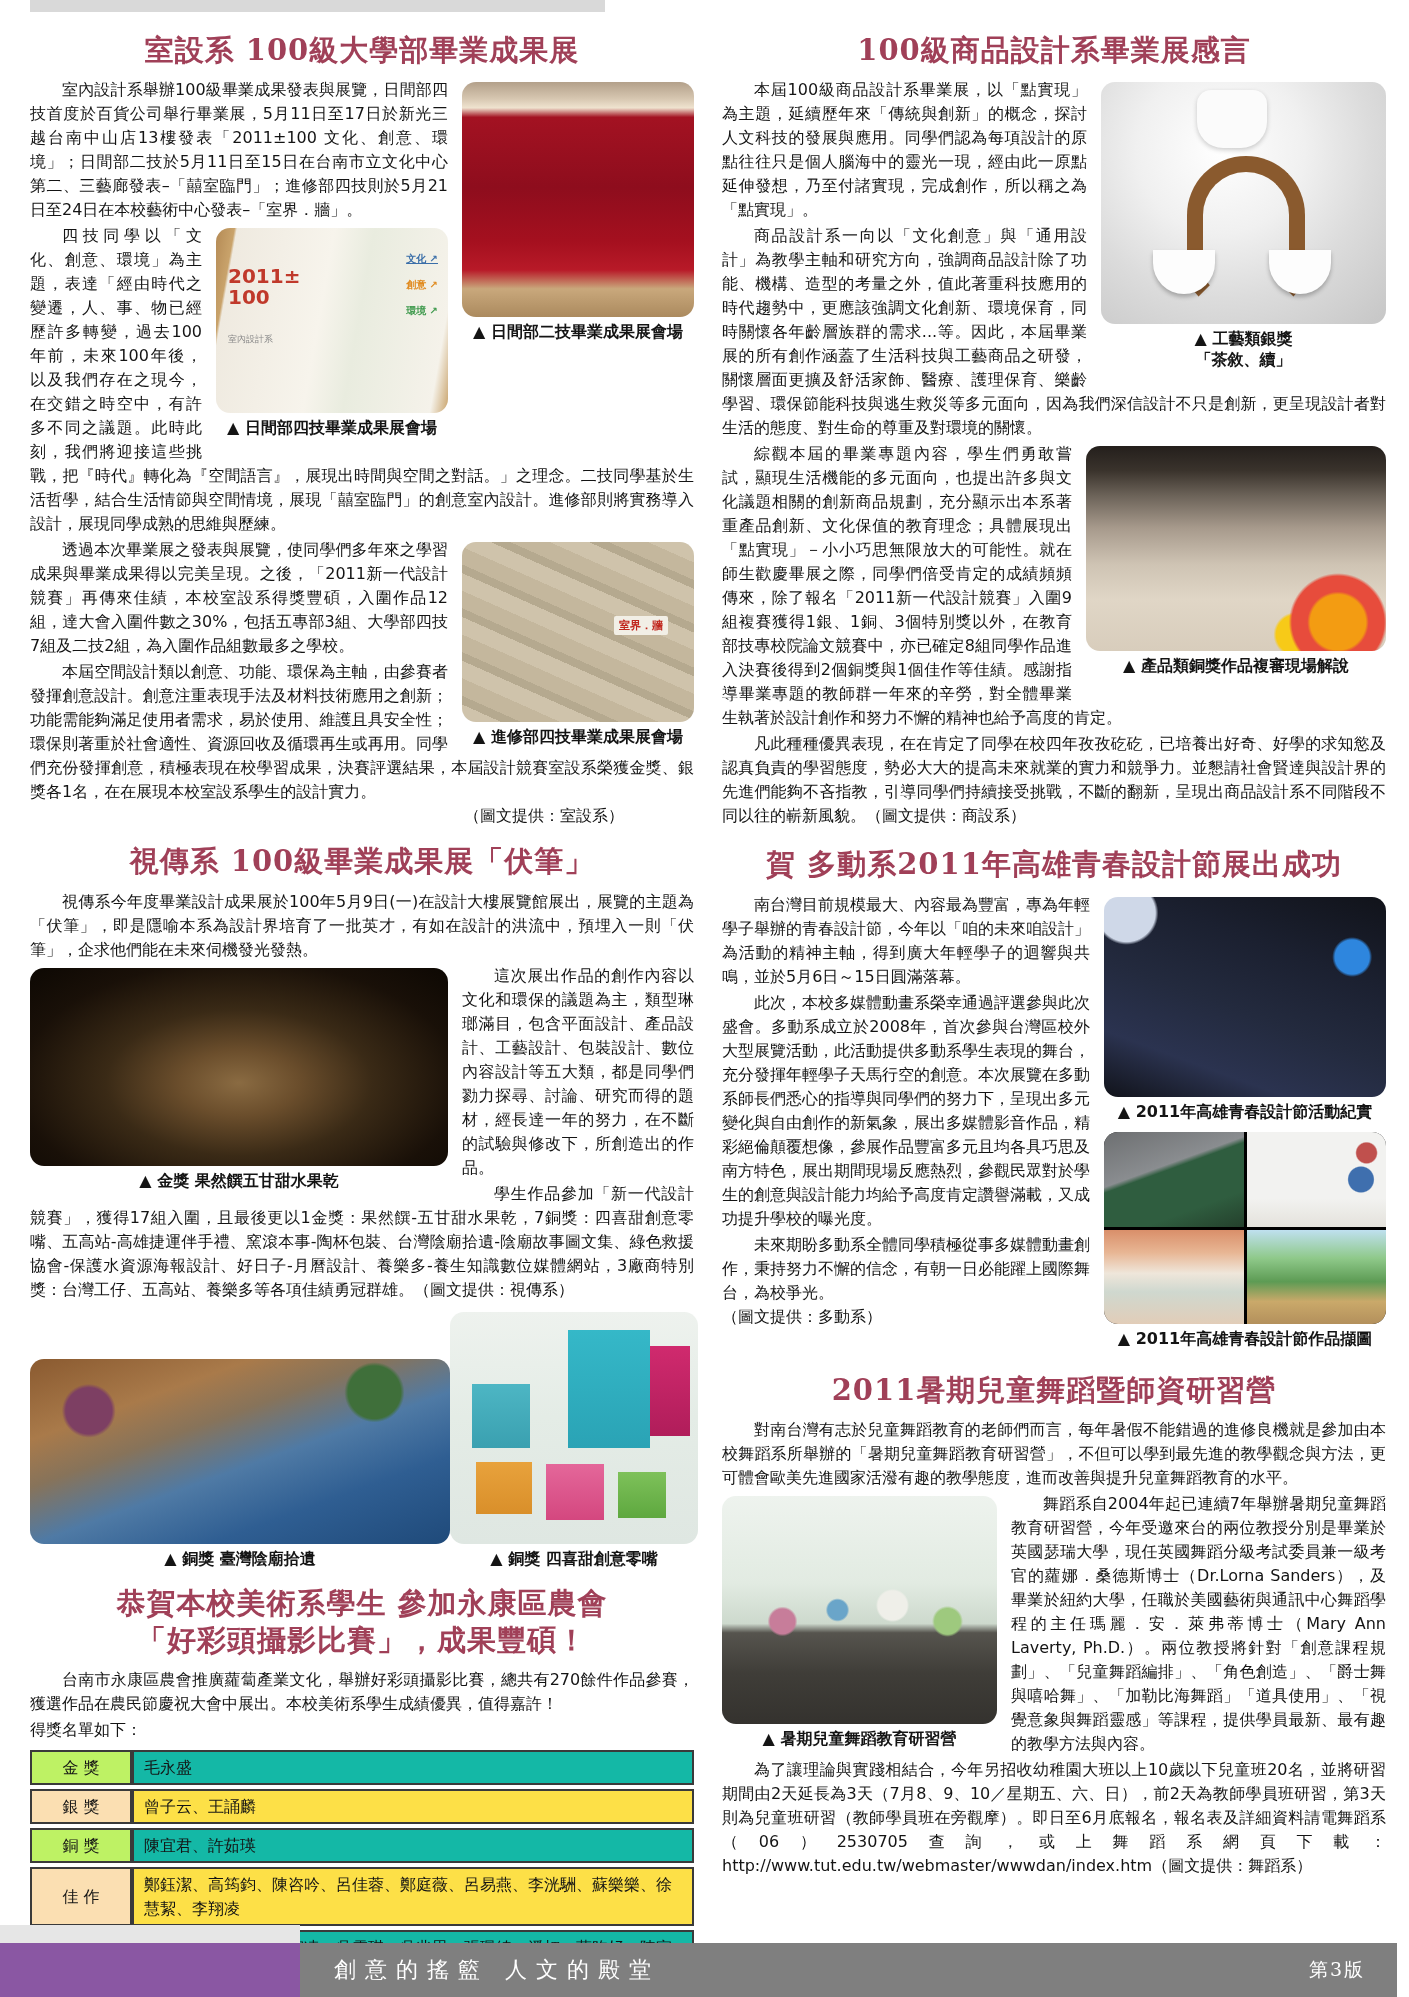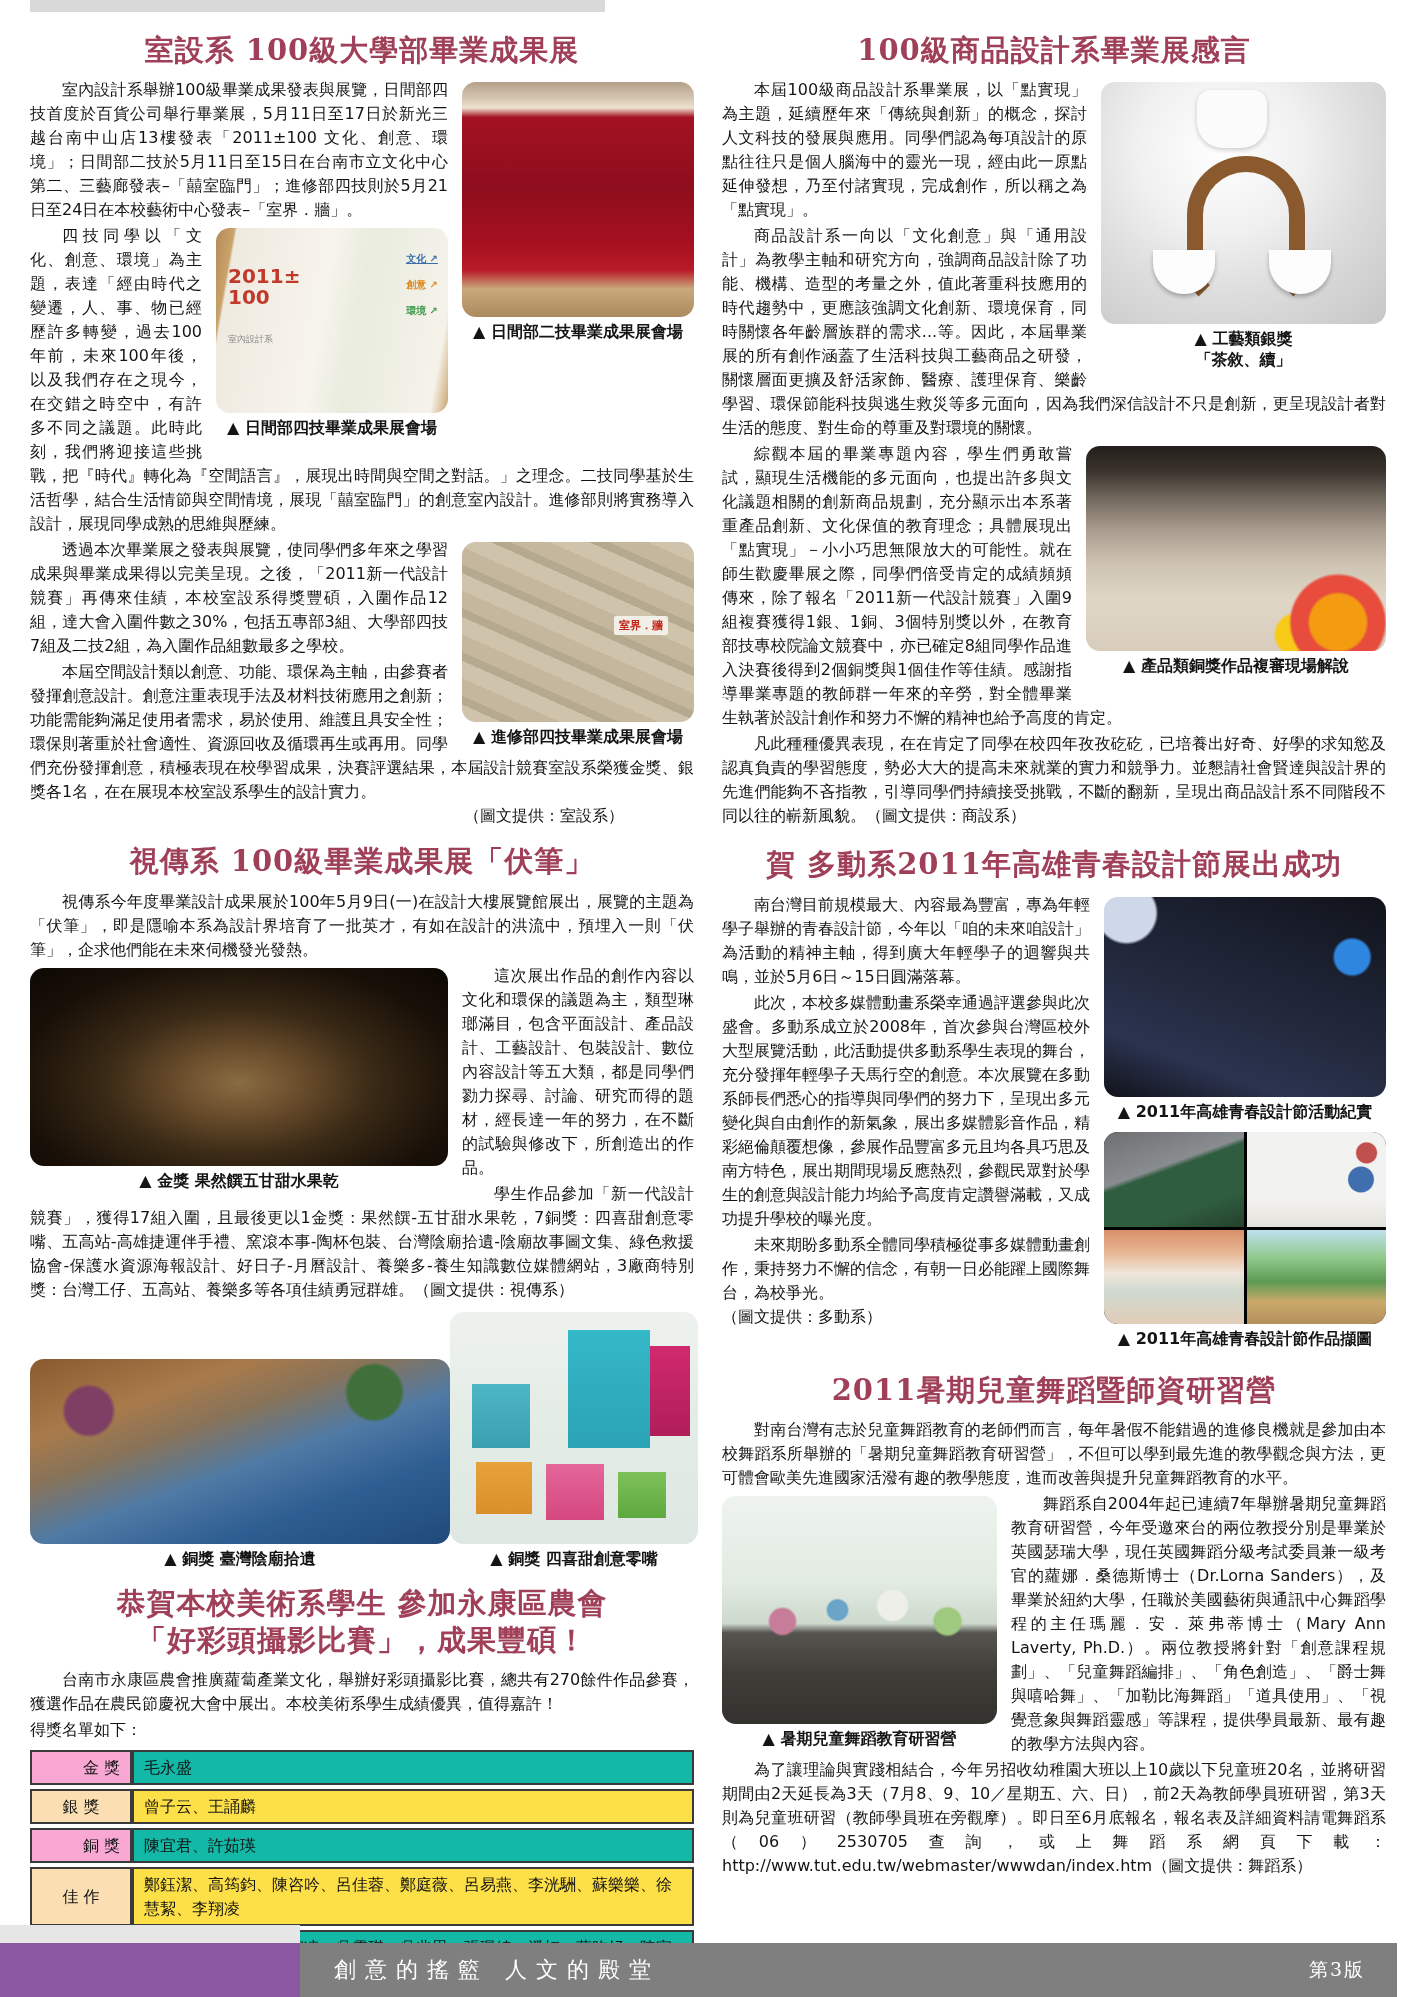--- a/index.html
+++ b/index.html
@@ -70,21 +70,21 @@
       radial-gradient(circle at 42% 50%,#6aa5c9 0 5%,rgba(0,0,0,0) 6%),
       radial-gradient(circle at 62% 48%,#efefe9 0 7%,rgba(0,0,0,0) 8%),
       radial-gradient(circle at 82% 55%,#9ec97e 0 5%,rgba(0,0,0,0) 6%),
       linear-gradient(180deg,#eef3ee 0%,#e2ebe2 38%,#cdd9cd 56%,#56544e 60%,#3f3d38 78%,#34322e 100%);}
   
   .figrow{display:flex;align-items:flex-end;margin-top:8px;}
   
   table.awards{width:100%;border-collapse:separate;border-spacing:0 4px;font-size:16px;margin-top:4px;}
   table.awards td{border:2px solid #3a3a3a;padding:4px 10px;line-height:1.45;}
   td.lbl{width:78px;text-align:center;white-space:nowrap;}
-  .r-blue td.lbl{background:#f9a8d4;text-align:right;} .r-blue td.val{background:#14b8a6;}
+  .r-blue td.lbl{background:#bef264;} .r-blue td.val{background:#14b8a6;}
   .r-peach td.lbl{background:#fbdfb2;} .r-peach td.val{background:#fde047;}
   
   .footer{position:absolute;left:0;bottom:0;width:1409px;}
   .footer .pre-strip{width:300px;height:18px;background:#e6e6e6;}
   .footer .bar{display:flex;height:54px;}
   .footer .purple{width:300px;background:#8a57a3;}
   .footer .gray{flex:1;background:#7f7f7f;color:#fff;display:flex;align-items:center;justify-content:space-between;
       padding:0 44px 0 34px;font-family:"DejaVu Serif","Liberation Serif",serif;}
   .footer .slogan{font-size:22px;letter-spacing:9px;}
   .footer .pageno{font-size:19px;letter-spacing:2px;}

